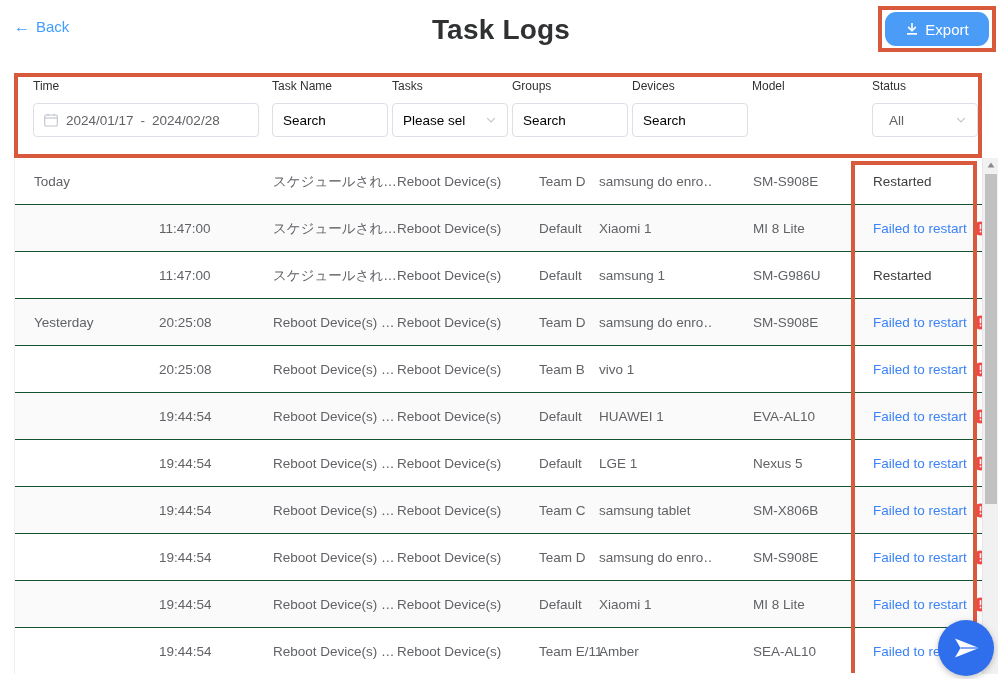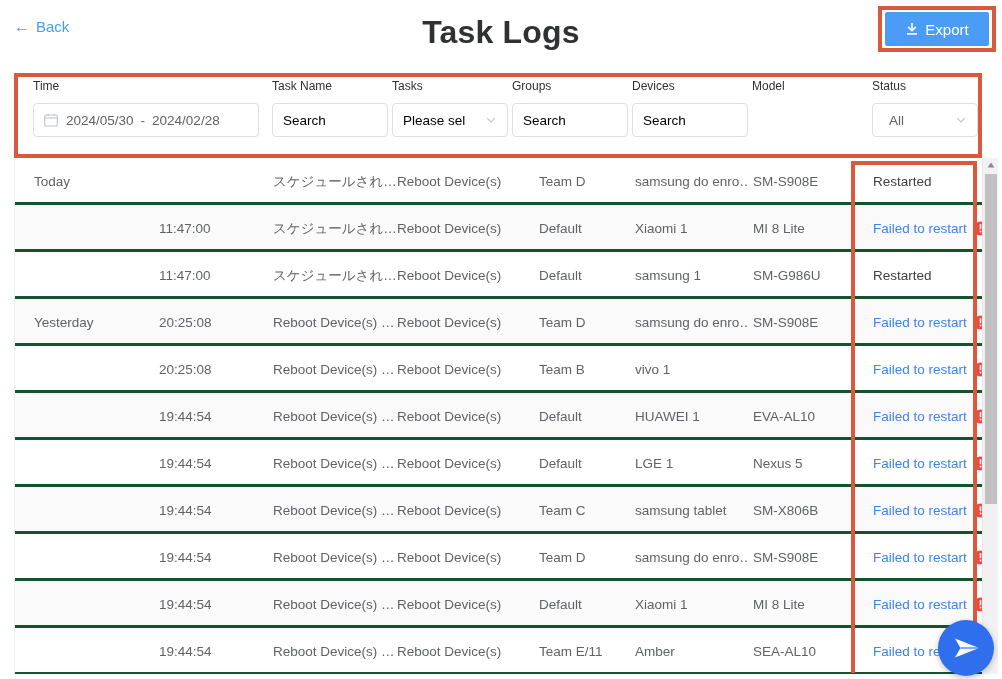--- a/index.html
+++ b/index.html
@@ -17,32 +17,32 @@
     background: #ffffff;
   }
   .back-link {
     position: absolute; left: 14px; top: 18px;
     display: flex; align-items: center; gap: 6px;
     color: #409eff; font-size: 15px; cursor: pointer;
   }
   .back-arrow { font-size: 16px; line-height: 1; color: #409eff; }
   .page-title {
     position: absolute; left: 0; top: 14px; width: 1002px;
-    text-align: center; font-size: 32px; font-weight: bold; color: #303133;
+    text-align: center; font-size: 28px; font-weight: bold; color: #303133;
     letter-spacing: .2px;
   }
 
   
   .export-highlight {
     position: absolute; left: 878px; top: 6px; width: 118px; height: 46px;
     border: 4px solid #d9593d; background: #ffffff;
   }
   .export-btn {
     position: absolute; left: 885px; top: 12px; width: 104px; height: 34px;
-    background: #4a9cf6; border: none; border-radius: 2px;
+    background: #4a9cf6; border: none; border-radius: 11px;
     color: #ffffff; font-size: 15px; font-family: "Liberation Sans", sans-serif;
     display: flex; align-items: center; justify-content: center; gap: 6px;
     cursor: pointer;
   }
   .export-btn svg { display: block; }
 
   
   .filter-highlight {
     position: absolute; left: 14px; top: 73px; width: 968px; height: 85px;
     border: 4px solid #d9593d; background: #ffffff;
@@ -68,35 +68,35 @@
   .chevron { margin-left: auto; flex: 0 0 auto; color: #c0c4cc; }
   .sel-text { overflow: hidden; white-space: nowrap; }
 
   
   .table-wrap {
     position: absolute; left: 14px; top: 158px; width: 968px; height: 516px;
     background: #ffffff; border-left: 1px solid #ebeef5; overflow: hidden;
   }
   .trow {
     position: relative; height: 47px; width: 968px;
-    border-bottom: 3px solid #14532d;
+    border-bottom: 1px solid #14532d;
   }
   .trow.odd  { background: #ffffff; }
   .trow.even { background: #fafafa; }
   .cell {
     position: absolute; top: 0; height: 47px; line-height: 47px;
     font-size: 13.5px; color: #606266;
     white-space: nowrap; overflow: hidden;
   }
   .c-day    { left: 19px;  width: 110px; }
   .c-time   { left: 144px; width: 110px; }
   .c-task   { left: 258px; width: 122px; text-overflow: clip; }
   .c-tasks  { left: 382px; width: 112px; }
   .c-group  { left: 524px; width: 112px; }
-  .c-device { left: 620px; width: 112px; text-overflow: clip; }
+  .c-device { left: 584px; width: 112px; text-overflow: clip; }
   .c-model  { left: 738px; width: 110px; }
   .c-status { left: 858px; width: 115px; display: flex; align-items: center; gap: 6px; }
   .c-status .stxt { line-height: 47px; }
   .status-ok   { color: #404040; }
   .status-fail { color: #3b82f6; }
   .err-icon { flex: 0 0 auto; display: block; }
 
   
   .status-highlight {
     position: absolute; left: 851px; top: 161px;
@@ -156,21 +156,21 @@
 
   <div class="fcol" style="left:15px; width:226px;">
     <span class="flabel">Time</span>
     <div class="finput" style="width:226px;">
       <svg class="cal-icon" width="14" height="14" viewBox="0 0 14 14">
         <rect x="0.7" y="2" width="12.6" height="11" rx="1" fill="none" stroke="#c0c4cc" stroke-width="1.1"></rect>
         <path d="M0.7 5 H13.3" stroke="#c0c4cc" stroke-width="1.1"></path>
         <path d="M4 0.8 V3" stroke="#c0c4cc" stroke-width="1.1"></path>
         <path d="M10 0.8 V3" stroke="#c0c4cc" stroke-width="1.1"></path>
       </svg>
-      <span class="date-text">2024/05/30</span>
+      <span class="date-text">2024/01/17</span>
       <span class="date-sep">-</span>
       <span class="date-text">2024/02/28</span>
     </div>
   </div>
 
   <div class="fcol" style="left:254px; width:116px;">
     <span class="flabel">Task Name</span>
     <div class="finput ph" style="width:116px;">
       <span class="sel-text">Search</span>
     </div>

